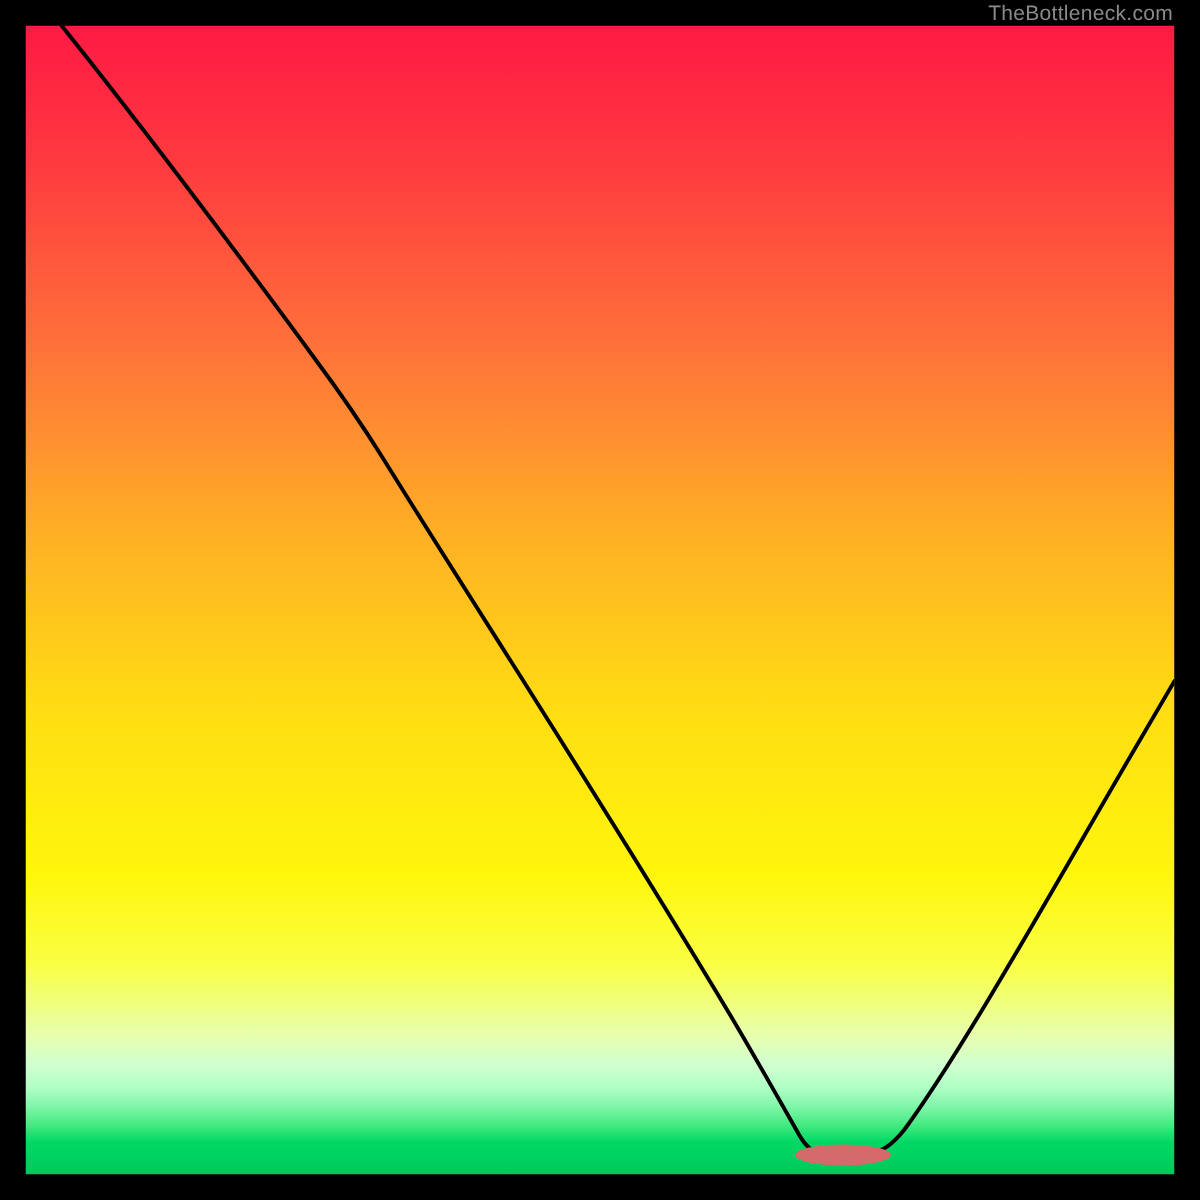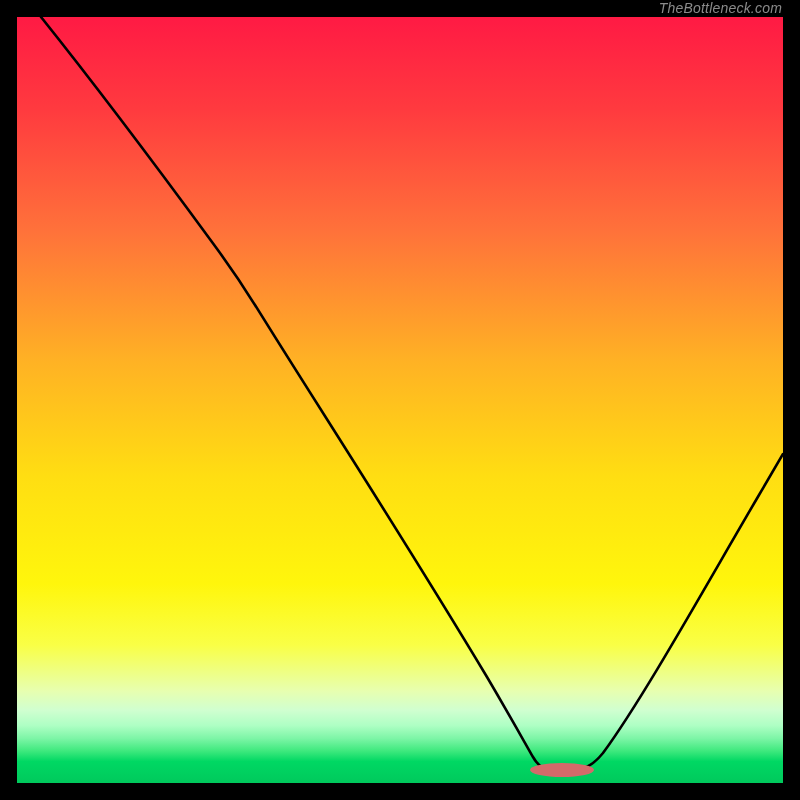--- a/index.html
+++ b/index.html
@@ -9,21 +9,20 @@
     height: 800px;
     overflow: hidden;
     background: #000;
     font-family: Arial, Helvetica, sans-serif;
   }
   .frame {
     position: relative;
     width: 800px;
     height: 800px;
     background: #000;
-    font-style: italic;
   }
   .plot-area {
     position: absolute;
     left: 17px;
     top: 17px;
     width: 766px;
     height: 766px;
     
   }
   .attribution {

